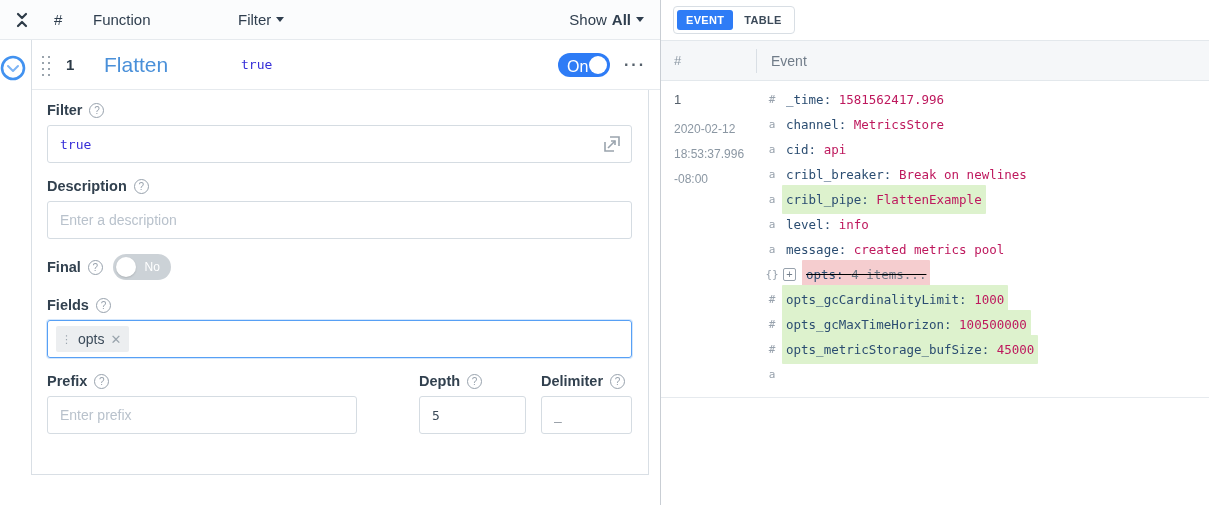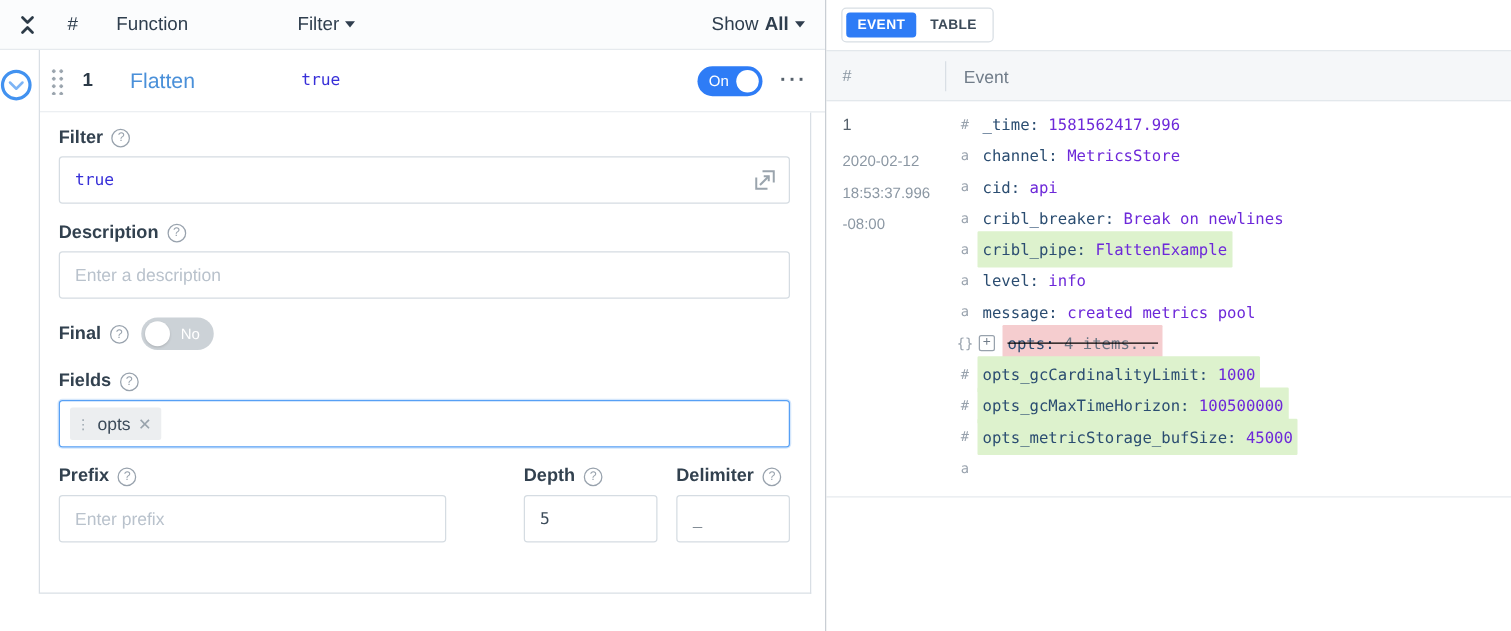--- a/index.html
+++ b/index.html
@@ -22,25 +22,25 @@
   .hdr-show b { font-weight:700; }
 
   .gutter-toggle { position:absolute; left:0; top:55px; width:26px; height:26px; cursor:pointer; }
   .fn-body-wrap { margin-left:31px; border-left:1px solid #d9dfe5; }
   .fn-row { height:50px; display:flex; align-items:center; padding:0 14px 0 8px;
     border-bottom:1px solid #e6eaee; background:#fff; }
   .drag-handle { width:12px; height:22px; margin-right:14px; cursor:grab;
     background-image:radial-gradient(#9aa4ad 1.3px, transparent 1.4px);
     background-size:6px 6px; background-position:0 0; }
   .fn-index { width:38px; font-size:15px; font-weight:700; color:#2c3a47; }
-  .fn-name { width:137px; font-size:17px; color:#4a90d9; cursor:pointer; }
+  .fn-name { width:137px; font-size:21px; color:#4a90d9; cursor:pointer; }
   .fn-filter-expr { font-family:"DejaVu Sans Mono", monospace; font-size:13px; color:#372fd8; }
   .toggle-on { margin-left:auto; width:52px; height:24px; border-radius:12px; background:#2e7cf6;
     position:relative; cursor:pointer; }
-  .toggle-on .t-label { position:absolute; left:9px; top:5px; color:#fff; font-size:12px; }
+  .toggle-on .t-label { position:absolute; left:9px; top:5px; color:#fff; font-size:16px; }
   .toggle-on .knob { position:absolute; right:3px; top:3px; width:18px; height:18px; border-radius:50%; background:#fff; }
   .row-menu { margin-left:14px; color:#55606b; font-size:16px; font-weight:700; letter-spacing:2px; cursor:pointer; }
 
   .fn-form { border:1px solid #d9dfe5; border-left:none; border-top:none; background:#fff;
     width:617px; padding:12px 16px 40px 15px; }
   .fld-label { display:flex; align-items:center; gap:7px; font-size:14.5px; font-weight:600;
     color:#32414f; margin-bottom:7px; }
   .help { width:15px; height:15px; border:1px solid #98a2ad; border-radius:50%; color:#98a2ad;
     font-size:10px; font-weight:400; display:inline-flex; align-items:center; justify-content:center; cursor:pointer; }
   .inp { height:38px; border:1px solid #d5dce2; border-radius:3px; width:100%;
@@ -83,21 +83,21 @@
   .ev-index { font-size:13px; color:#55606b; line-height:25px; }
   .ev-ts { margin-top:5px; font-size:12px; color:#8b97a3; line-height:25px; }
   .ev-fields { flex:1; padding-left:8px; font-family:"DejaVu Sans Mono", monospace; font-size:12.5px; }
   .ev-line { line-height:25px; height:25px; display:flex; align-items:center; white-space:pre; }
   .ev-type { width:16px; text-align:center; color:#98a2ad; font-size:11px; flex:none; }
   .ev-expand { width:13px; height:13px; border:1px solid #98a2ad; border-radius:2px; color:#707c89;
     font-size:11px; line-height:11px; text-align:center; margin:0 4px 0 3px; cursor:pointer;
     font-family:"Liberation Sans", sans-serif; flex:none; }
   .ev-kv { padding:2px 4px; margin-left:2px; border-radius:1px; }
   .ev-key { color:#2b4d71; }
-  .ev-val { color:#6d28d9; }
+  .ev-val { color:#be185d; }
   .ev-kv.added { background:#ddf2cd; }
   .ev-kv.removed { background:#f5cdcf; text-decoration:line-through; }
   .ev-kv.removed .ev-val { color:#6b7785; }
 </style>
 </head>
 <body>
 
 <div class="app">
 
   <div class="left">

